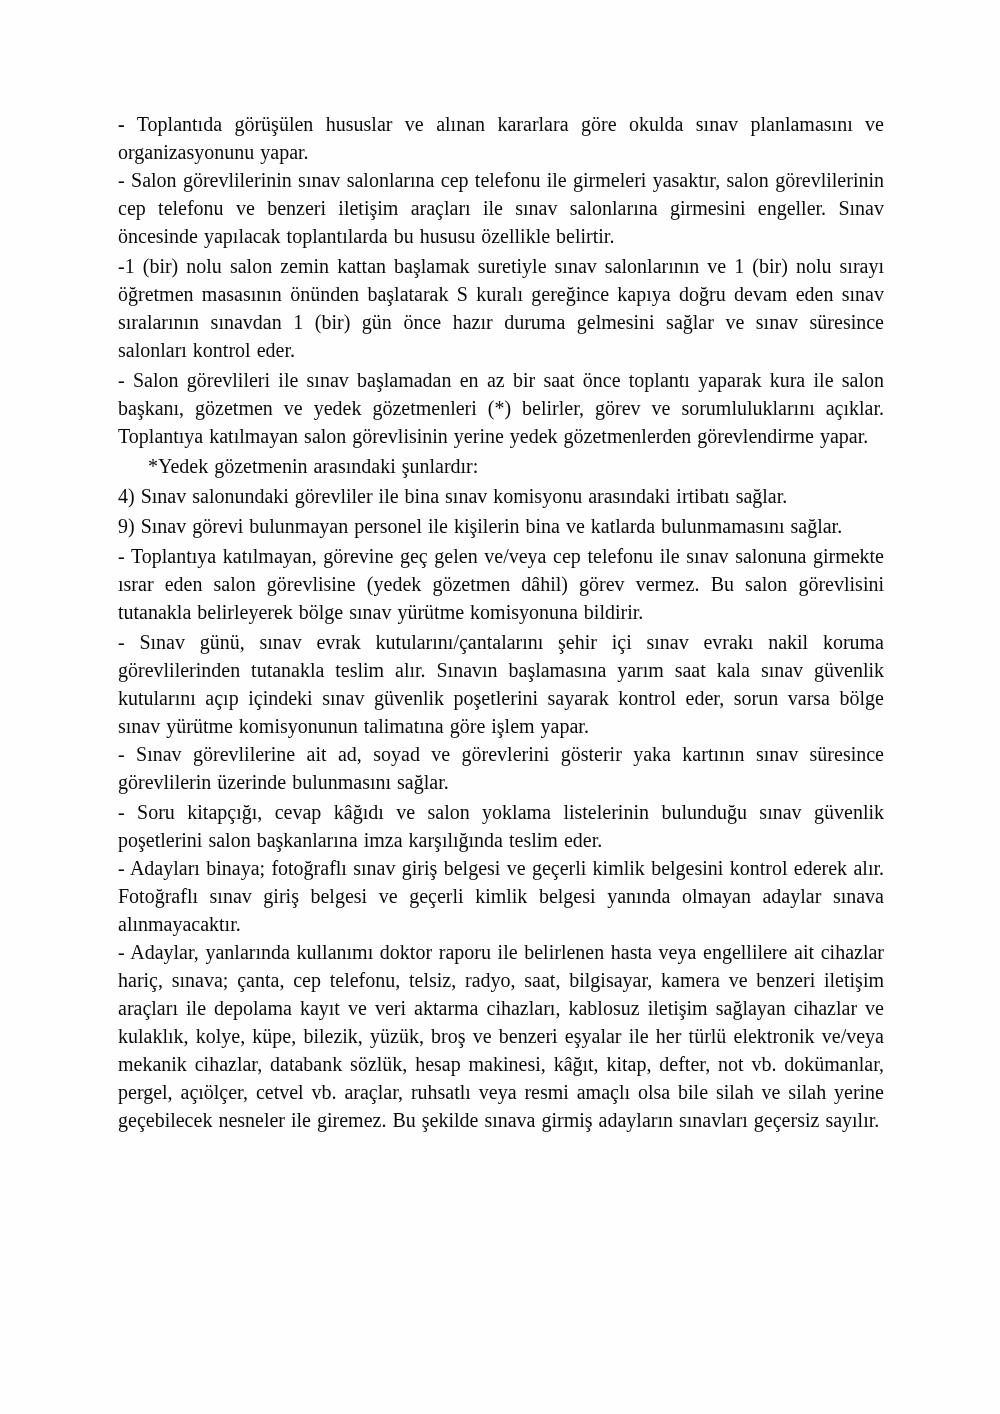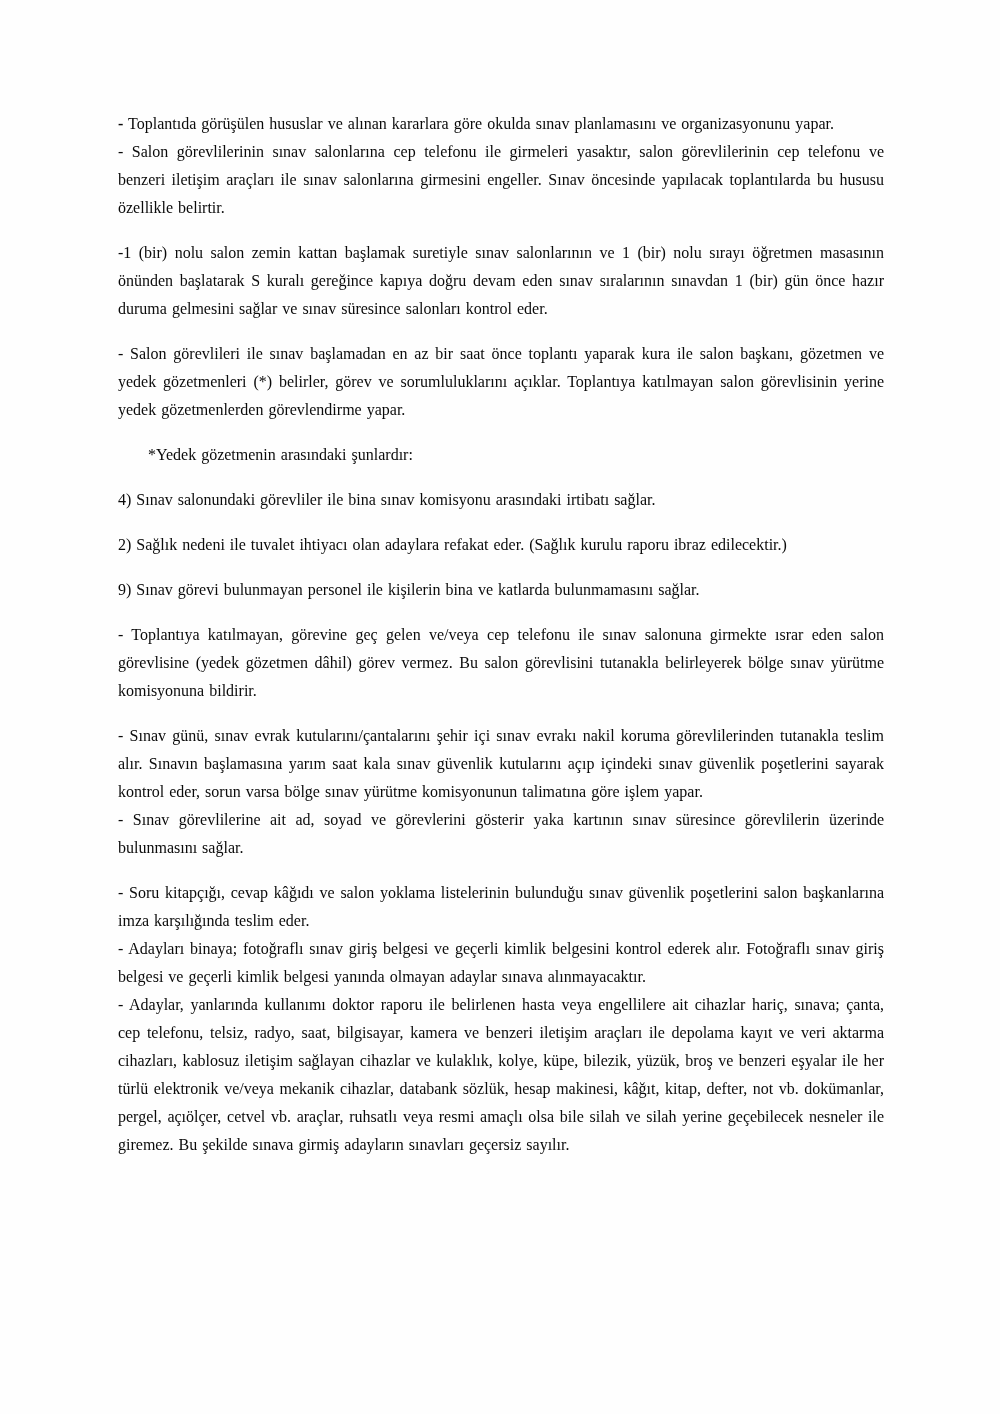--- a/index.html
+++ b/index.html
@@ -9,32 +9,32 @@
   }
   .page {
     position: relative;
     width: 1000px;
     height: 1414px;
     margin: 0 auto;
     background: #fefefe;
     box-sizing: border-box;
     padding: 110px 116px 0 118px;
     font-family: "Liberation Serif", "DejaVu Serif", serif;
-    font-size: 16px;
+    font-size: 20px;
     line-height: 28px;
     color: #0a0a0a;
     overflow: hidden;
   }
   .para {
     margin: 0;
     text-align: justify;
     word-spacing: 1px;
   }
   .para.gap {
-    margin-top: 17px;
+    margin-top: 2px;
   }
   .para.indent {
     padding-left: 30px;
   }
   .marker {
     font-weight: bold;
   }
 </style>
 </head>
 <body>
@@ -47,21 +47,20 @@
 
 
   <p class="para gap"><span>-1 (bir) nolu salon zemin kattan başlamak suretiyle sınav salonlarının ve 1 (bir) nolu sırayı öğretmen masasının önünden başlatarak S kuralı gereğince kapıya doğru devam eden sınav sıralarının sınavdan 1 (bir) gün önce hazır duruma gelmesini sağlar ve sınav süresince salonları kontrol eder.</span></p>
 
   <p class="para gap"><span>- Salon görevlileri ile sınav başlamadan en az bir saat önce toplantı yaparak kura ile salon başkanı, gözetmen ve yedek gözetmenleri (*) belirler, görev ve sorumluluklarını açıklar. Toplantıya katılmayan salon görevlisinin yerine yedek gözetmenlerden görevlendirme yapar.</span></p>
 
   <p class="para gap indent"><span>*Yedek gözetmenin arasındaki şunlardır:</span></p>
 
   <p class="para gap"><span>4) Sınav salonundaki görevliler ile bina sınav komisyonu arasındaki irtibatı sağlar.</span></p>
 
-  <p class="para gap"><span>2) Sağlık nedeni ile tuvalet ihtiyacı olan adaylara refakat eder. (Sağlık kurulu raporu ibraz edilecektir.)</span></p>
 
   <p class="para gap"><span>9) Sınav görevi bulunmayan personel ile kişilerin bina ve katlarda bulunmamasını sağlar.</span></p>
 
   <p class="para gap"><span>- Toplantıya katılmayan, görevine geç gelen ve/veya cep telefonu ile sınav salonuna girmekte ısrar eden salon görevlisine (yedek gözetmen dâhil) görev vermez. Bu salon görevlisini tutanakla belirleyerek bölge sınav yürütme komisyonuna bildirir.</span></p>
 
   <p class="para gap"><span>- Sınav günü, sınav evrak kutularını/çantalarını şehir içi sınav evrakı nakil koruma görevlilerinden tutanakla teslim alır. Sınavın başlamasına yarım saat kala sınav güvenlik kutularını açıp içindeki sınav güvenlik poşetlerini sayarak kontrol eder, sorun varsa bölge sınav yürütme komisyonunun talimatına göre işlem yapar.</span></p>
 
   <p class="para"><span>- Sınav görevlilerine ait ad, soyad ve görevlerini gösterir yaka kartının sınav süresince görevlilerin üzerinde bulunmasını sağlar.</span></p>
 
   <p class="para gap"><span>- Soru kitapçığı, cevap kâğıdı ve salon yoklama listelerinin bulunduğu sınav güvenlik poşetlerini salon başkanlarına imza karşılığında teslim eder.</span></p>

